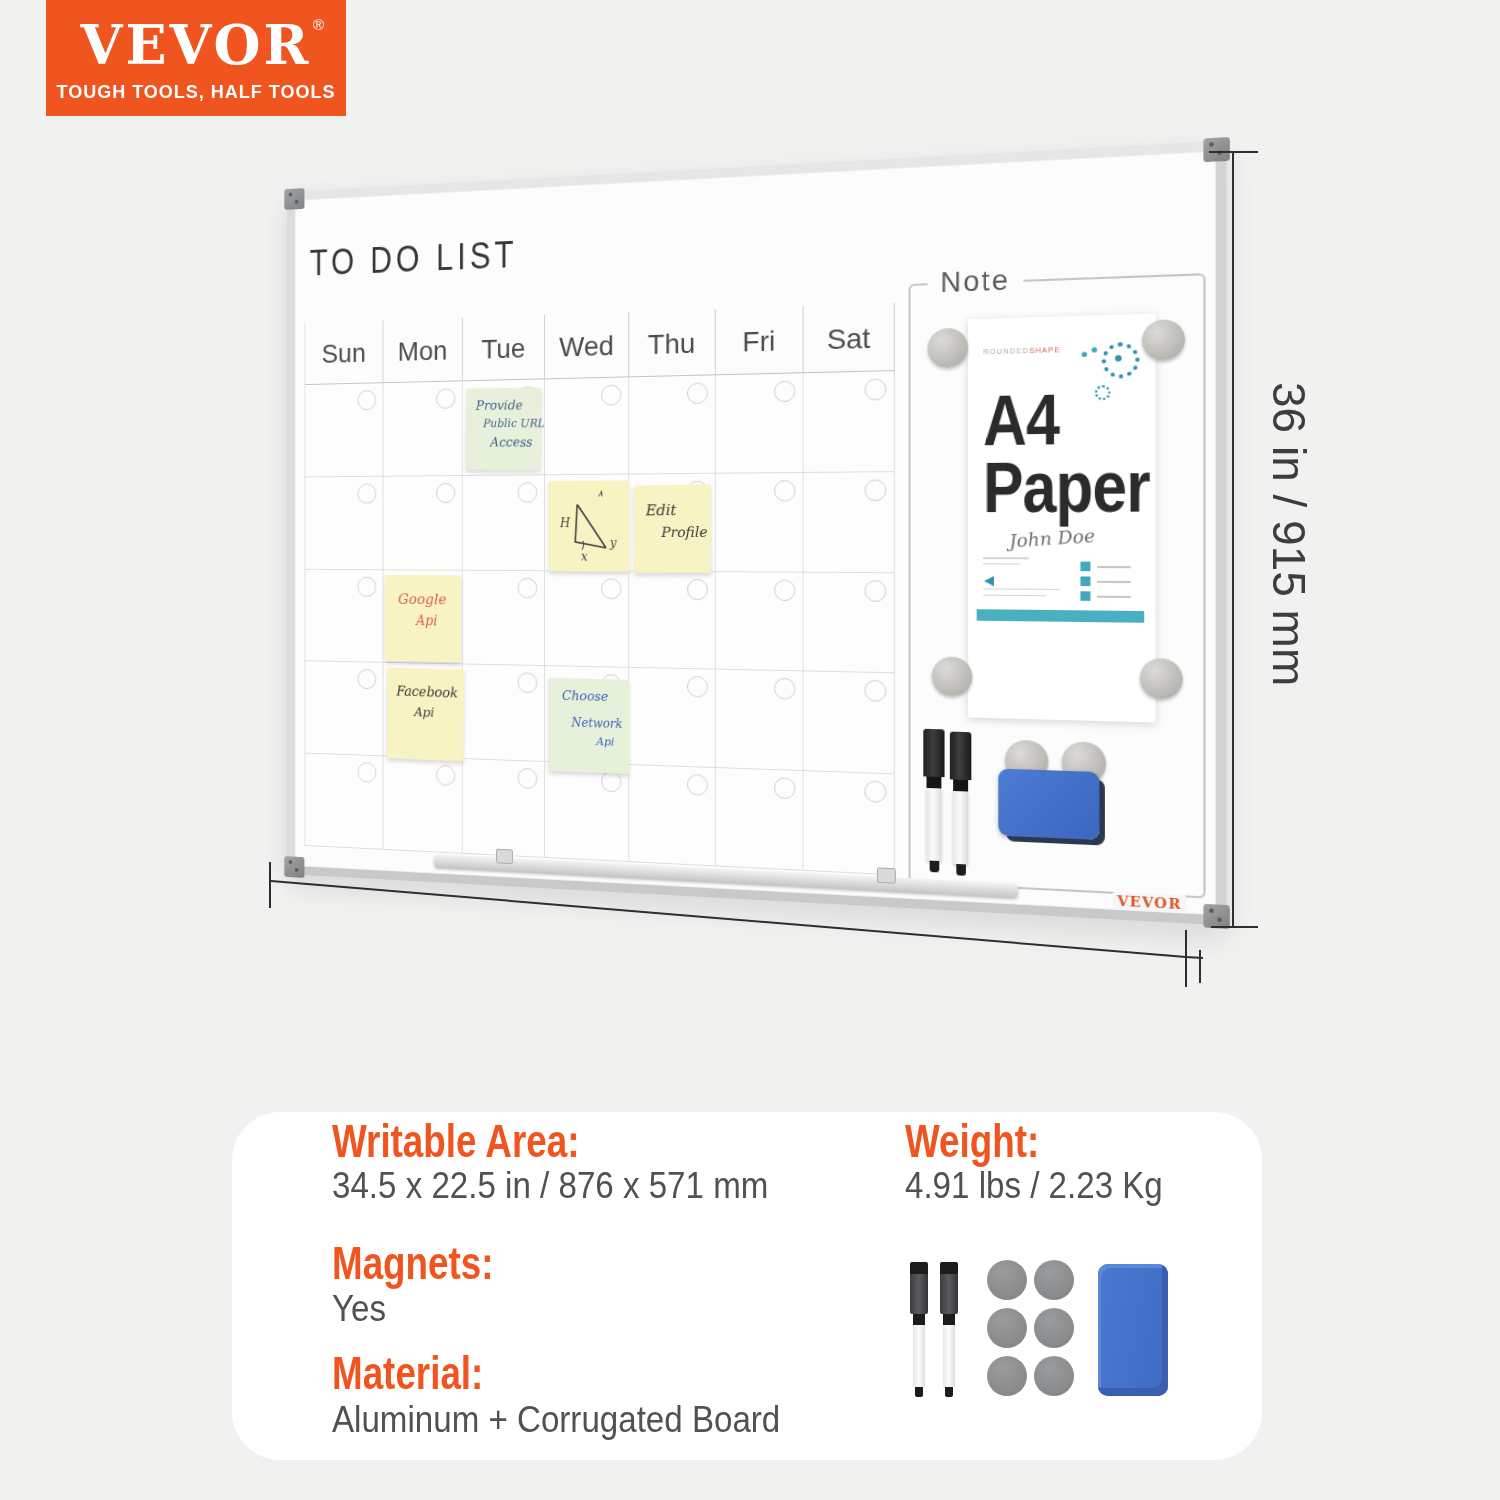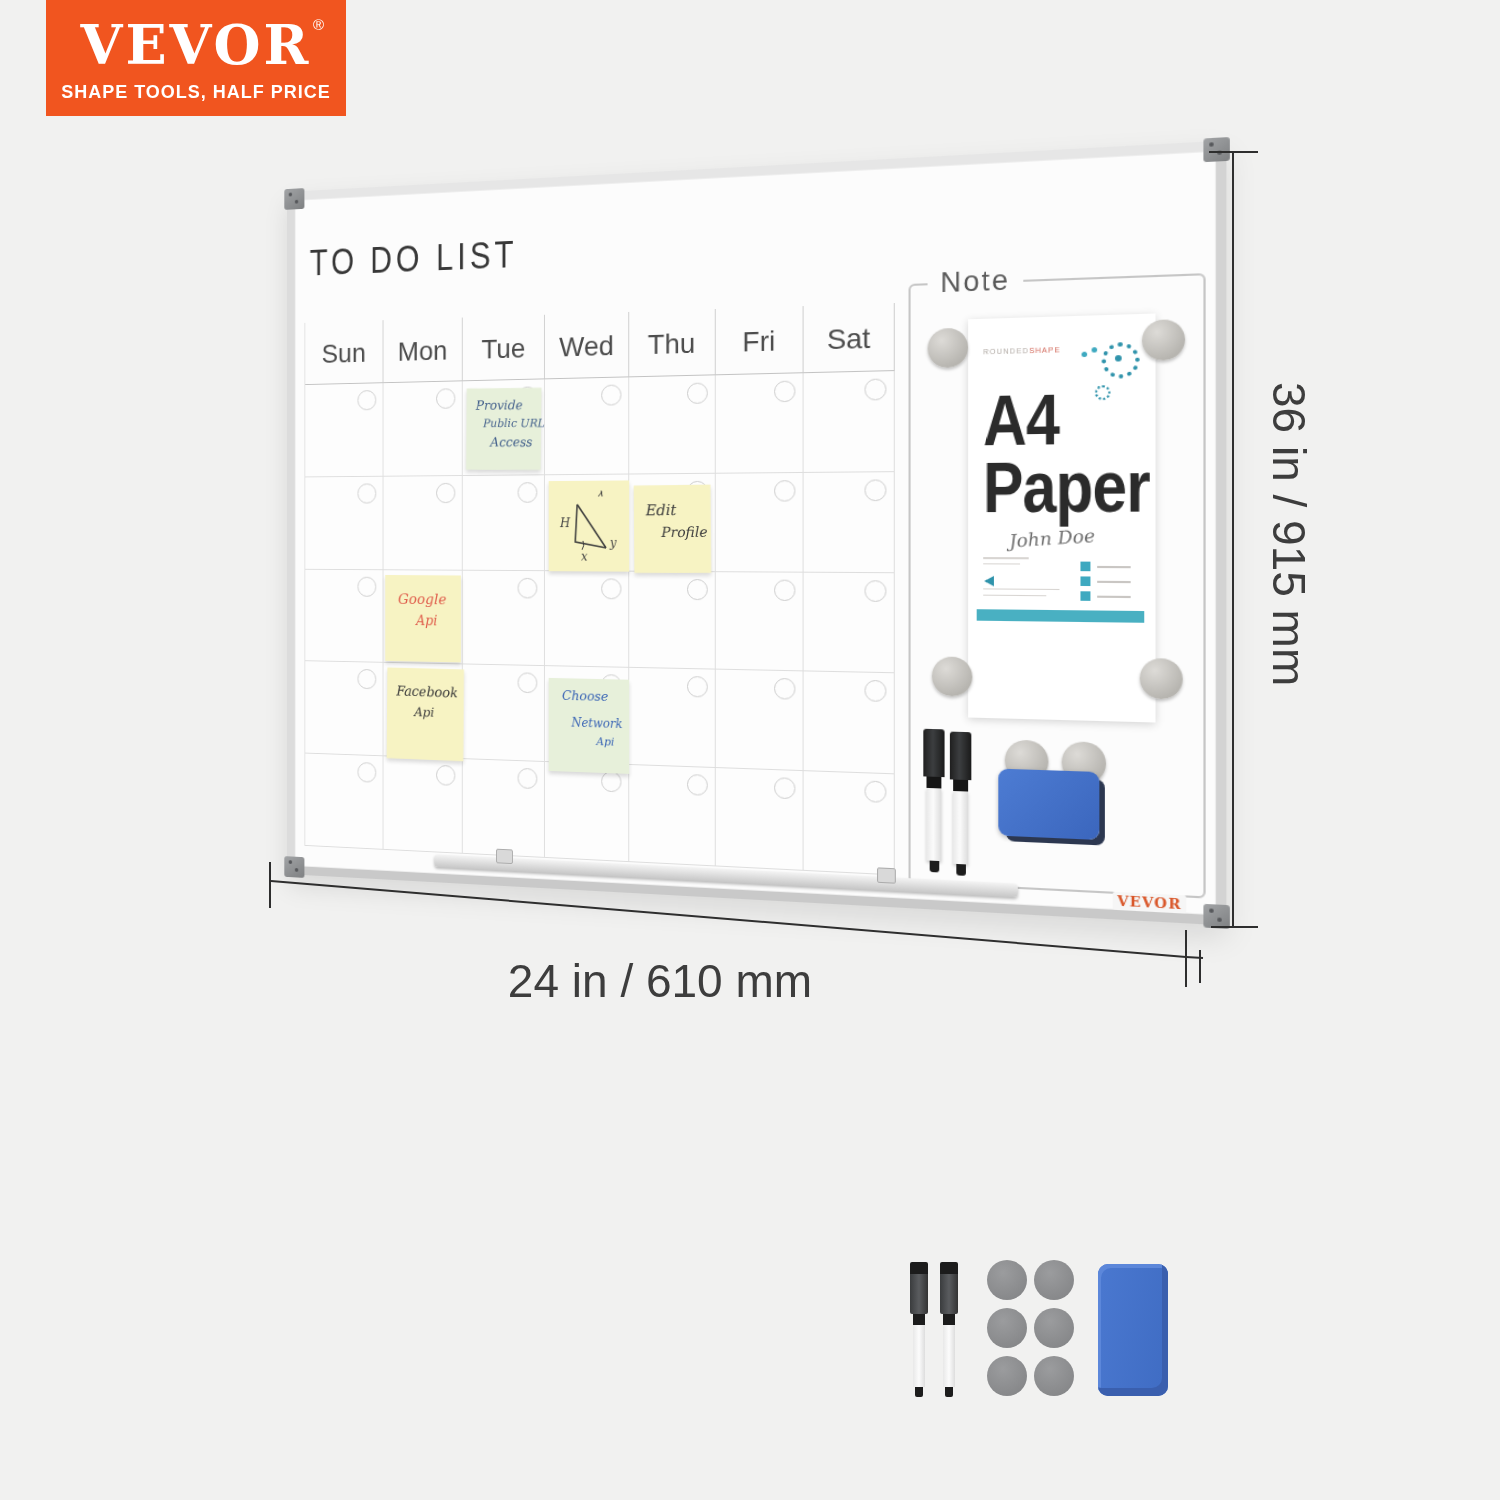--- a/index.html
+++ b/index.html
@@ -85,21 +85,21 @@
   .eraser2{position:absolute;left:193px;top:6px;width:70px;height:132px;background:linear-gradient(100deg,#4a78d0,#3f6cc3);border-radius:10px;box-shadow:inset -6px -8px 0 #3a5fae, inset 3px 4px 0 #5c87da;}
 </style>
 </head>
 <body>
 
 <div class="stage">
 
   <div class="logo">
     <div class="logo-name">VEVOR</div>
     <div class="logo-reg">®</div>
-    <div class="logo-tag">SHAPE TOOLS, HALF PRICE</div>
+    <div class="logo-tag">TOUGH TOOLS, HALF TOOLS</div>
   </div>
 
   <div class="board-wrap">
     <div class="board"></div>
     <div class="corner" style="left:-3px;top:-3px;"></div>
     <div class="corner" style="right:-3px;top:-3px;"></div>
     <div class="corner" style="left:-3px;bottom:-3px;"></div>
     <div class="corner" style="right:-3px;bottom:-3px;"></div>
 
     <div class="board-title">TO DO LIST</div>
@@ -250,22 +250,31 @@
       <line x1="1209" y1="152" x2="1258" y2="152"></line>
       <line x1="1211" y1="927" x2="1258" y2="927"></line>
       <line x1="271" y1="881" x2="1186" y2="957"></line>
       <line x1="270" y1="862" x2="270" y2="908"></line>
       <line x1="1186" y1="930" x2="1186" y2="987"></line>
       <line x1="1200" y1="950" x2="1200" y2="983"></line>
       <line x1="1186" y1="957" x2="1203" y2="958"></line>
     </g>
   </svg>
   <div class="dim dim-v">36 in / 915 mm</div>
-  <div class="dim dim-w">24 in / 610 mm</div>
-
+
+  <div class="panel">
+    <div class="spec-h" style="left:100px;top:6px;">Writable Area:</div>
+    <div class="spec-v" style="left:100px;top:56px;">34.5 x 22.5 in / 876 x 571 mm</div>
+    <div class="spec-h" style="left:673px;top:6px;">Weight:</div>
+    <div class="spec-v" style="left:673px;top:56px;">4.91 lbs / 2.23 Kg</div>
+    <div class="spec-h" style="left:100px;top:128px;">Magnets:</div>
+    <div class="spec-v" style="left:100px;top:179px;">Yes</div>
+    <div class="spec-h" style="left:100px;top:238px;">Material:</div>
+    <div class="spec-v" style="left:100px;top:290px;">Aluminum + Corrugated Board</div>
+  </div>
 
   <div class="acc" id="accessories">
     <div class="pen2" style="left:5px;">
       <div class="cap"></div>
       <div class="collar"></div>
       <div class="body"></div>
       <div class="tip"></div>
     </div>
     <div class="pen2" style="left:35px;">
       <div class="cap"></div>

